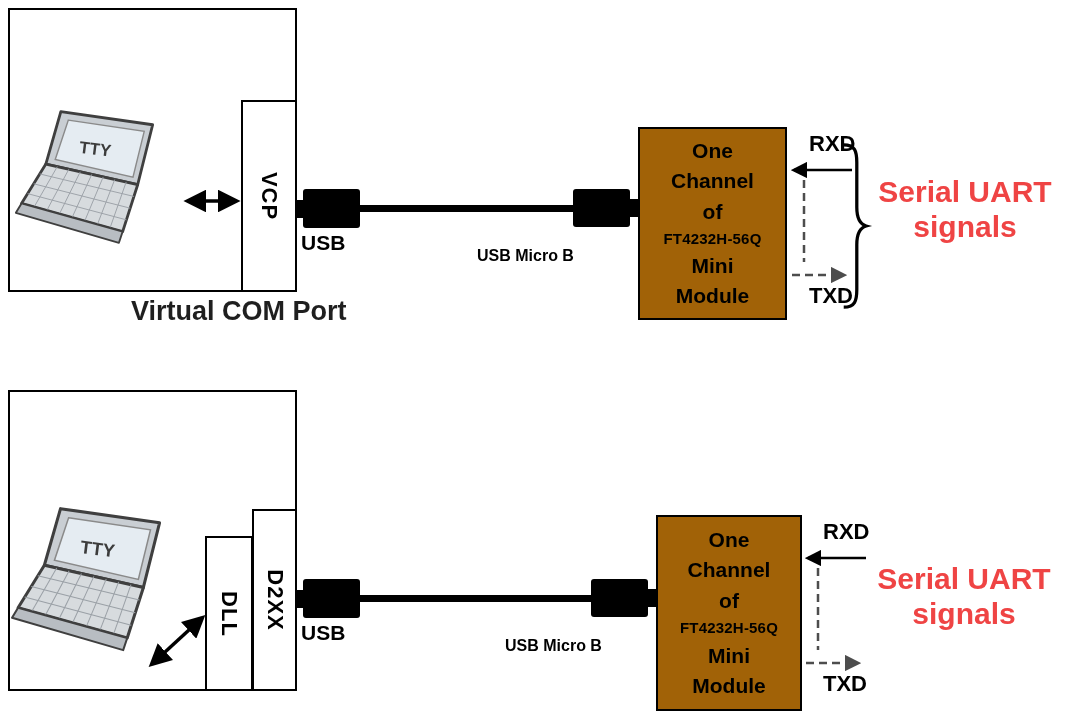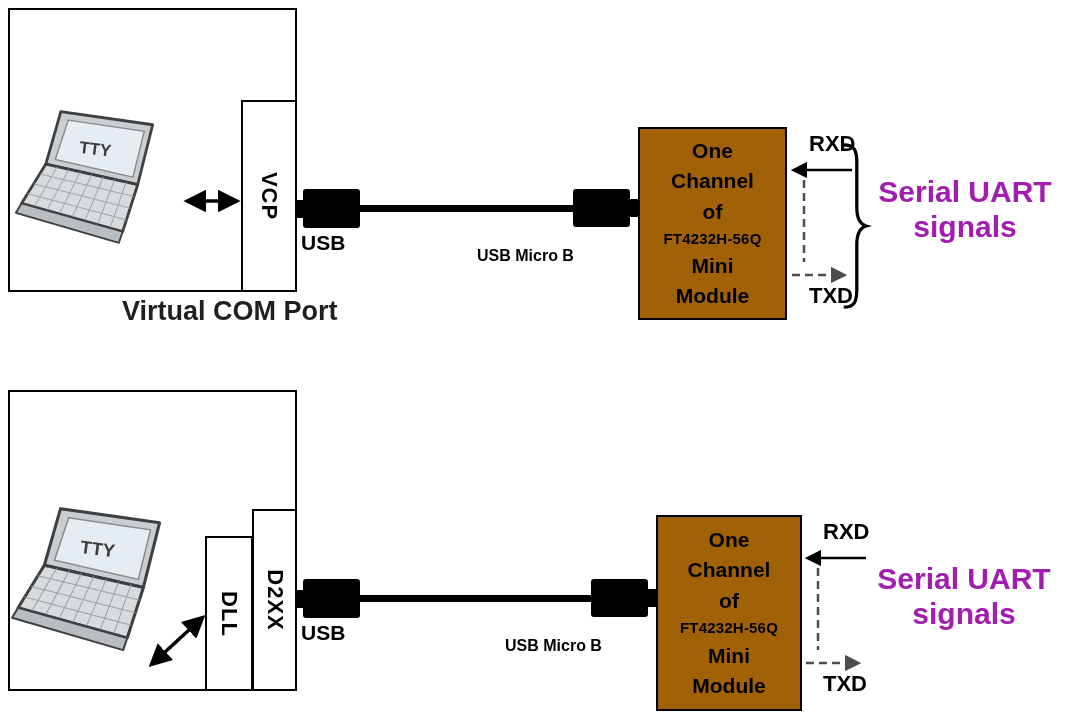--- a/index.html
+++ b/index.html
@@ -11,28 +11,28 @@
               display:flex; align-items:center; justify-content:center; }
   .stackbox span { transform:rotate(90deg); font-weight:700; font-size:22px;
                    white-space:nowrap; color:#000; letter-spacing:1px; }
   .plug { position:absolute; background:#000; border-radius:3px; }
   .nub  { position:absolute; background:#000; }
   .cable{ position:absolute; background:#000; }
   .label{ position:absolute; font-weight:700; color:#000; white-space:nowrap; }
   .usb-label    { font-size:21px; }
   .microb-label { font-size:16px; }
   .pin-label    { font-size:22px;padding-left:21px; }
-  .caption { position:absolute; font-size:27px; font-weight:700; color:#1f1f1f; white-space:nowrap; }
+  .caption { position:absolute; font-size:27px; font-weight:700; color:#1f1f1f; white-space:nowrap;margin-left:9px; }
   .module { position:absolute; border:2px solid #000; background:#a16207;
             display:flex; flex-direction:column; align-items:center;
             justify-content:space-evenly; text-align:center; font-weight:700;
             color:#000; padding:3px 0; }
   .module .big   { font-size:21px; line-height:1.05; }
   .module .small { font-size:15px; line-height:1.05; letter-spacing:0.2px; }
-  .signals { position:absolute; font-weight:700; font-size:30px; color:#a21caf;
+  .signals { position:absolute; font-weight:700; font-size:30px; color:#ef4444;
              text-align:center; line-height:1.15; }
   svg.abs { position:absolute; overflow:visible; }
 </style>
 </head>
 <body>
 
 <div class="canvas">
 
   <svg width="0" height="0" style="position:absolute" aria-hidden="true">
     <defs>

